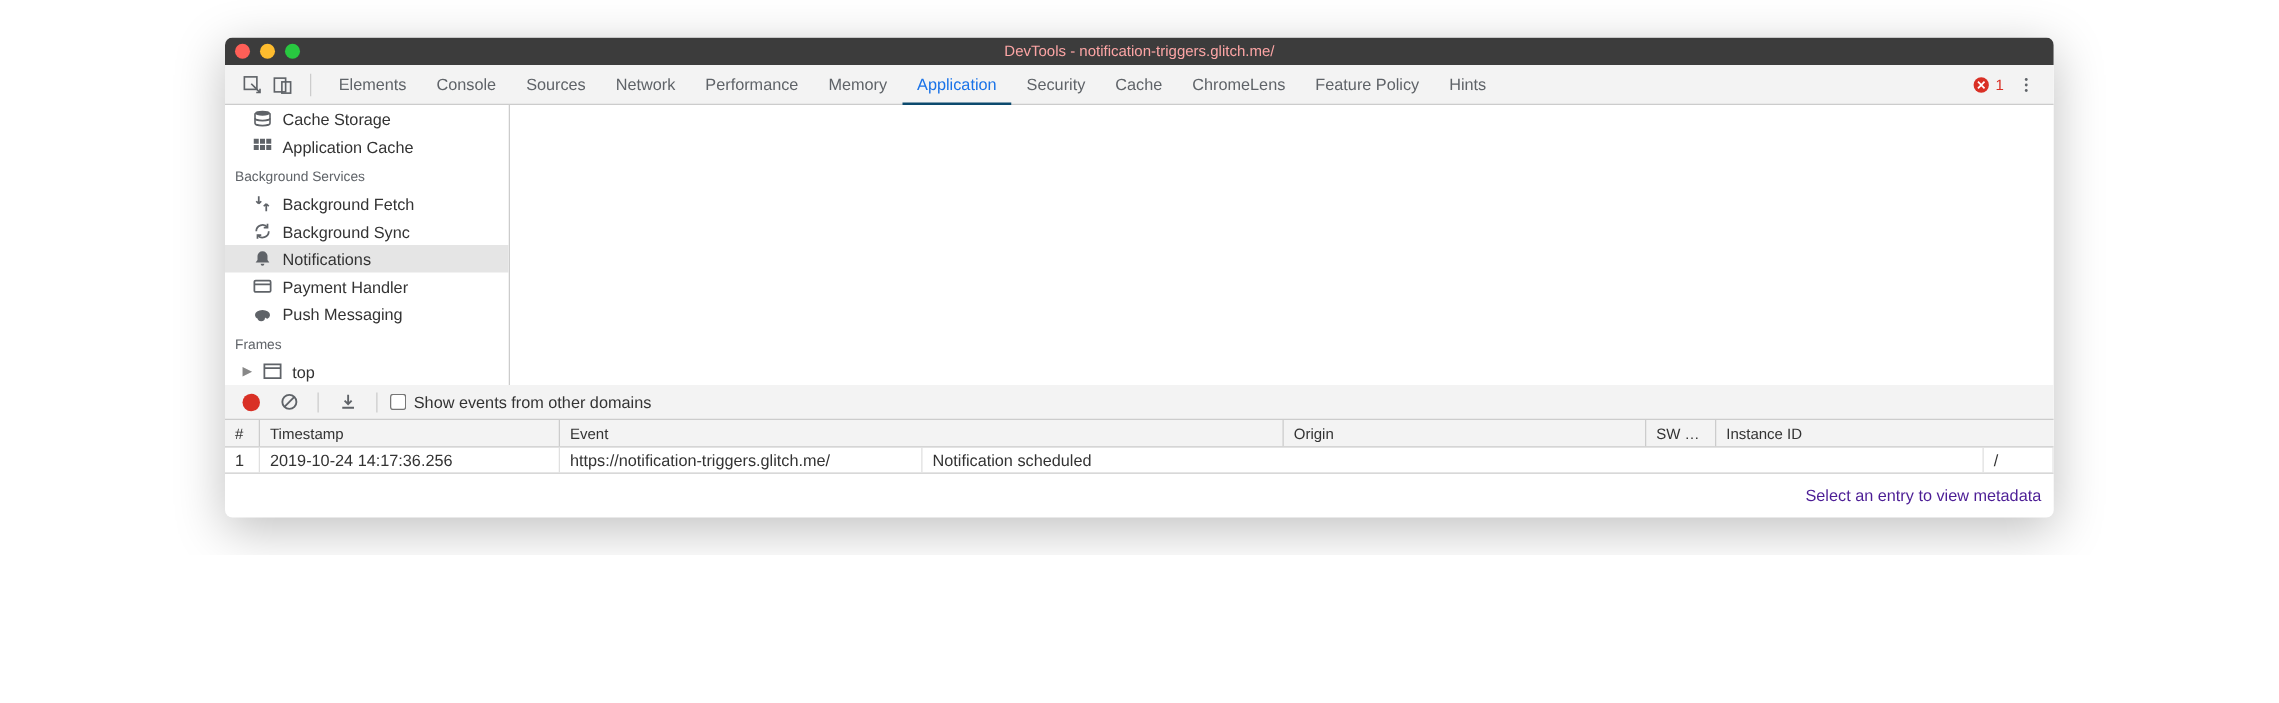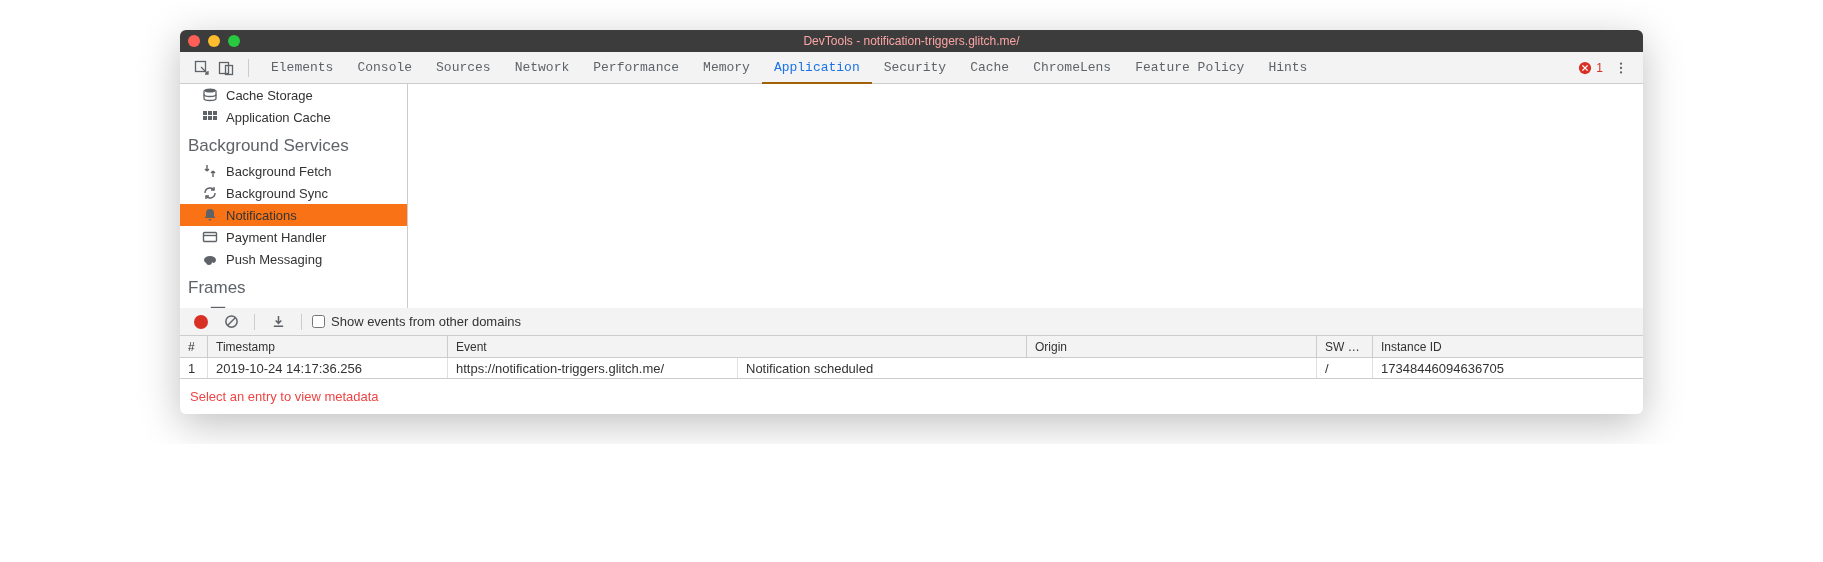--- a/index.html
+++ b/index.html
@@ -8,34 +8,34 @@
 .titlebar { background: #3c3c3c; height: 22px; display: flex; align-items: center; padding: 0 8px; position: relative; }
 .traffic { display: flex; gap: 8px; }
 .traffic span { width: 12px; height: 12px; border-radius: 50%; display: block; }
 .tl-close { background: #ff5f57; }
 .tl-min { background: #febc2e; }
 .tl-max { background: #28c840; }
 .titlebar-title { color: #fca5a5; font-size: 12px; position: absolute; left: 50%; transform: translateX(-50%); }
 .tabbar { display: flex; align-items: center; height: 32px; border-bottom: 1px solid #ccc; padding: 0 10px; background: #f3f3f3; }
 .tabbar .ico-btn { width: 24px; height: 24px; display: flex; align-items: center; justify-content: center; color: #5f6368; cursor: pointer; }
 .tabbar .sep { width: 1px; height: 18px; background: #ccc; margin: 0 10px; }
-.tabbar .tab { padding: 0 12px; height: 32px; display: flex; align-items: center; color: #5f6368; font-size: 13px; cursor: pointer; font-family: Liberation Mono, monospace; }
-.tabbar .tab.active { color: #1a73e8; border-bottom: 2px solid #a16207; margin-bottom: -1px; }
+.tabbar .tab { padding: 0 12px; height: 32px; display: flex; align-items: center; color: #5f6368; font-size: 13px; cursor: pointer; }
+.tabbar .tab.active { color: #1a73e8; border-bottom: 2px solid #0c4a6e; margin-bottom: -1px; }
 .tabbar .spacer { flex: 1; }
 .err-badge { display: flex; align-items: center; gap: 4px; color: #d93025; font-size: 12px; }
 .err-badge svg { width: 14px; height: 14px; }
 .kebab { width: 24px; height: 24px; display: flex; align-items: center; justify-content: center; cursor: pointer; color: #5f6368; margin-left: 6px; }
 .body { display: flex; height: 330px; flex-direction: column; }
 .sidebar { width: 228px; border-right: 1px solid #ccc; overflow-y: auto; font-size: 13px; color: #333; background: #fff; position: relative; }
 .sidebar::-webkit-scrollbar { width: 8px; }
 .sidebar::-webkit-scrollbar-thumb { background: #bbb; border-radius: 4px; }
 .side-item { display: flex; align-items: center; gap: 8px; padding: 3px 8px 3px 22px; cursor: pointer; }
-.side-item.selected { background: #f97316; }
+.side-item.selected { background: #e5e5e5; }
 .side-item svg, .side-item .glyph { width: 16px; height: 16px; color: #5f6368; flex-shrink: 0; }
-.side-group { padding: 8px 8px 4px 8px; color: #5f6368; font-size: 17px; }
+.side-group { padding: 8px 8px 4px 8px; color: #5f6368; font-size: 11px; }
 .side-item.frame { padding-left: 14px; }
 .side-item.frame .tri { font-size: 10px; color: #888; }
 .main { flex: 1; display: flex; flex-direction: column; }
 .toolbar { height: 28px; display: flex; align-items: center; gap: 4px; border-bottom: 1px solid #ccc; padding: 0 8px; background: #f3f3f3; }
 .toolbar .btn { width: 26px; height: 22px; display: flex; align-items: center; justify-content: center; cursor: pointer; color: #5f6368; }
 .toolbar .vsep { width: 1px; height: 16px; background: #ccc; margin: 0 6px; }
 .toolbar label { display: flex; align-items: center; gap: 6px; font-size: 13px; color: #333; }
 .toolbar input[type=checkbox] { width: 13px; height: 13px; }
 .record-dot { width: 14px; height: 14px; background: #d93025; border-radius: 50%; }
 .table-wrap { flex: 1; display: flex; flex-direction: column; min-height: 0; }
@@ -45,21 +45,21 @@
 .th { border-right: 1px solid #ccc; }
 .col-n { width: 28px; flex: none; }
 .col-ts { width: 240px; flex: none; }
 .col-ev { flex: 1; }
 .col-or { width: 290px; flex: none; }
 .col-sw { width: 56px; flex: none; }
 .col-id { width: 270px; flex: none; border-right: none; }
 .tbody { flex: 1; overflow: auto; border-bottom: 1px solid #ccc; font-size: 13px; color: #333; }
 .trow { height: 20px; }
 .trow .td { border-bottom: none; }
-.footer-msg { text-align: left; padding: 10px; color: #ef4444; font-size: 13px; }
+.footer-msg { text-align: right; padding: 10px; color: #4c1d95; font-size: 13px; }
 </style>
 </head>
 <body>
 
 <div class="window">
   <div class="titlebar">
     <div class="traffic">
       <span class="tl-close"></span>
       <span class="tl-min"></span>
       <span class="tl-max"></span>
@@ -208,20 +208,19 @@
           <div class="th col-sw">SW …</div>
           <div class="th col-id">Instance ID</div>
         </div>
         <div class="tbody">
           <div class="trow">
             <div class="td col-n">1</div>
             <div class="td col-ts">2019-10-24 14:17:36.256</div>
             <div class="td col-or">https://notification-triggers.glitch.me/</div>
             <div class="td col-ev">Notification scheduled</div>
             <div class="td col-sw">/</div>
-            <div class="td col-id">17348446094636705</div>
           </div>
         </div>
         <div class="footer-msg">Select an entry to view metadata</div>
       </div>
     </div>
   </div>
 </div>
 
 </body></html>

